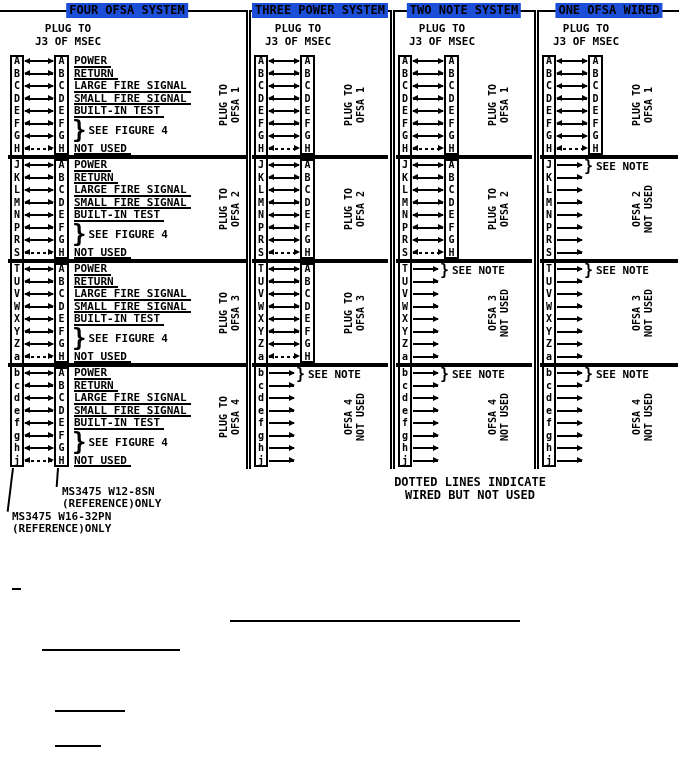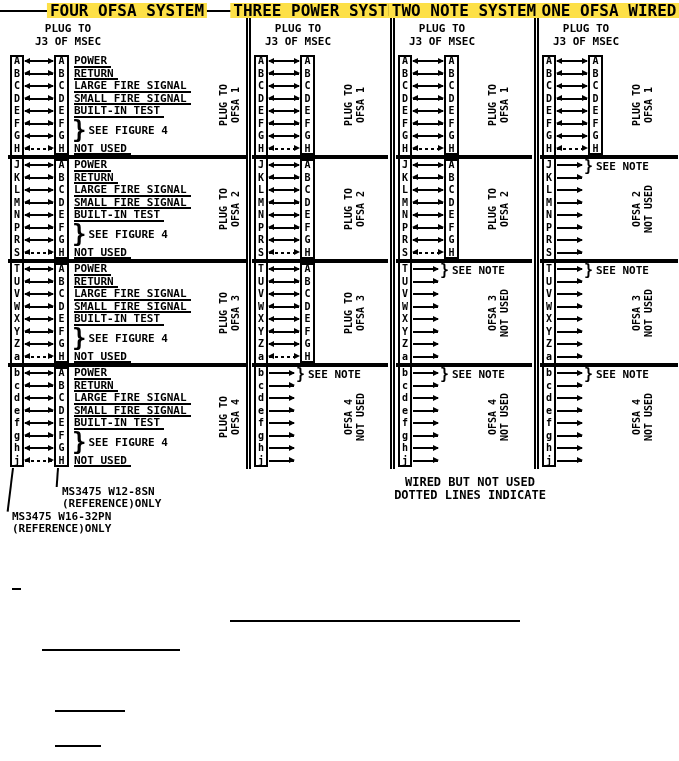--- a/index.html
+++ b/index.html
@@ -1,21 +1,21 @@
 <!DOCTYPE html>
 <html><head>
 <meta charset="utf-8">
 <style>
   *{box-sizing:border-box;margin:0;padding:0;}
   html,body{background:#fff;}
   #page{position:relative;width:679px;height:761px;background:#fff;color:#000;
         font-family:"DejaVu Sans Mono","Liberation Mono",monospace;font-weight:bold;overflow:hidden;}
   .panel{position:absolute;top:0;height:470px;}
-  .ptitle{position:absolute;top:3px;left:50%;transform:translateX(-50%);font-size:16px;line-height:15px;
-          background:#fde047;padding:0 3px;white-space:nowrap;z-index:3;}
+  .ptitle{position:absolute;top:3px;left:50%;transform:translateX(-50%);font-size:12px;line-height:15px;
+          background:#1d4ed8;padding:0 3px;white-space:nowrap;z-index:3;}
   .phdr{position:absolute;top:22px;text-align:center;font-size:11px;line-height:13px;z-index:2;}
   .cbox{position:absolute;border:2px solid #000;background:#fff;z-index:2;}
   .pin{position:absolute;font-size:10px;line-height:12.5px;height:13px;text-align:center;z-index:3;}
   .gbar{position:absolute;left:0;width:100%;height:4px;background:#000;z-index:2;}
   .wire{position:absolute;height:2px;background:#000;z-index:1;}
   .wire.dashed{background:repeating-linear-gradient(90deg,#000 0 3px,#fff 3px 6px);}
   .ahl{position:absolute;left:-1px;top:-2.5px;width:0;height:0;
        border-top:3.5px solid transparent;border-bottom:3.5px solid transparent;border-right:6px solid #000;}
   .ahr{position:absolute;right:-1px;top:-2.5px;width:0;height:0;
        border-top:3.5px solid transparent;border-bottom:3.5px solid transparent;border-left:6px solid #000;}
@@ -894,22 +894,22 @@
 
   <div class="ann" style="left:62px;top:486px;">
     <div>MS3475 W12-8SN</div>
     <div>(REFERENCE)ONLY</div>
   </div>
   <div class="ann" style="left:12px;top:511px;">
     <div>MS3475 W16-32PN</div>
     <div>(REFERENCE)ONLY</div>
   </div>
   <div class="ann big" style="left:385px;top:476px;width:170px;">
+    <div>DOTTED LINES INDICATE</div>
     <div>WIRED BUT NOT USED</div>
-    <div>DOTTED LINES INDICATE</div>
   </div>
 
   <div class="rule" style="left:12px;top:588px;width:9px;"></div>
   <div class="rule" style="left:230px;top:620px;width:290px;"></div>
   <div class="rule" style="left:42px;top:649px;width:138px;"></div>
   <div class="rule" style="left:55px;top:710px;width:70px;"></div>
   <div class="rule" style="left:55px;top:745px;width:46px;"></div>
 </div>
 
 </body></html>

